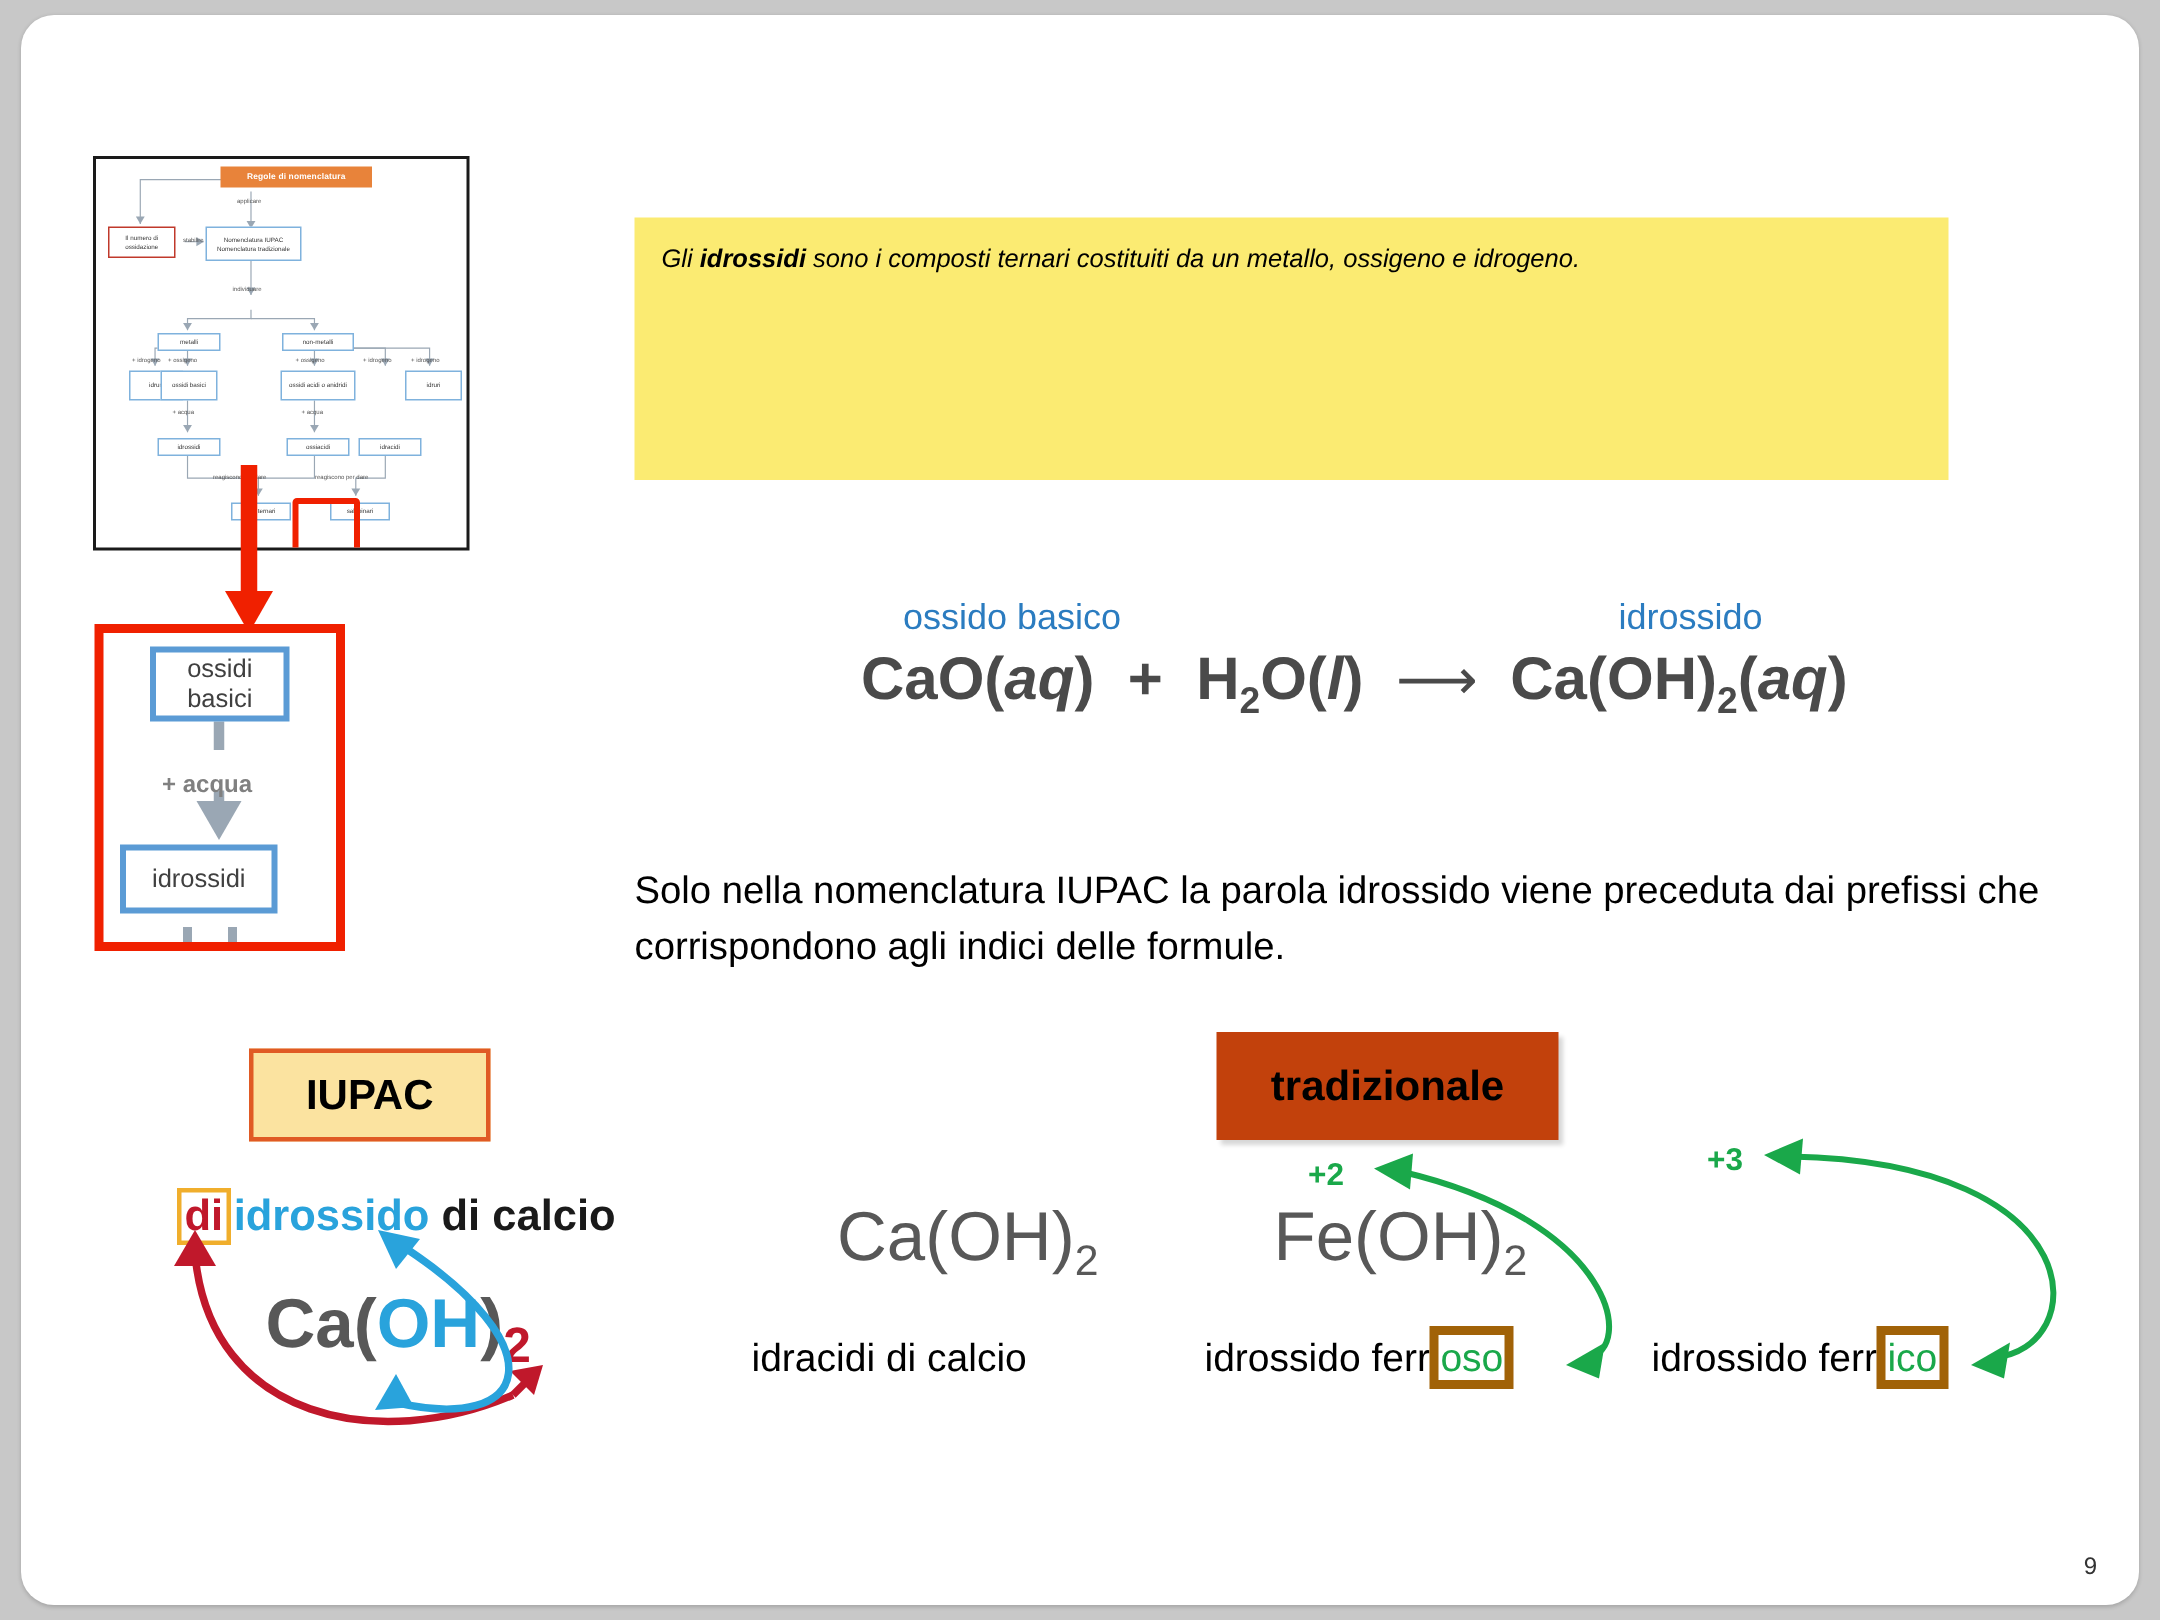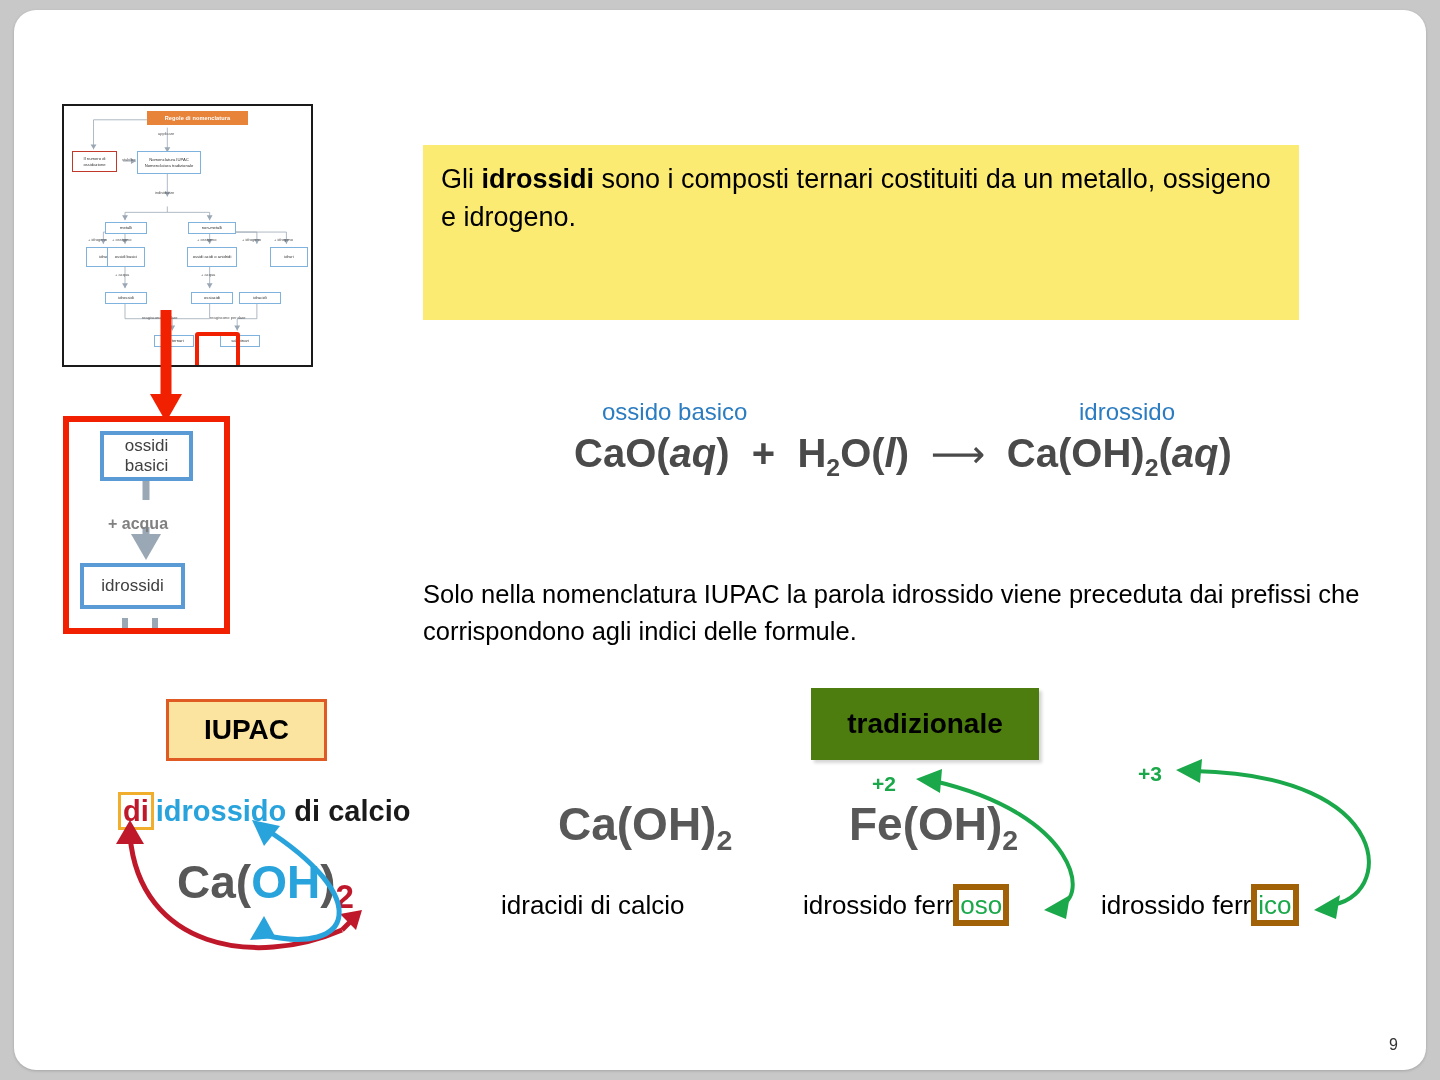--- a/index.html
+++ b/index.html
@@ -98,23 +98,24 @@
 
   
   #yellowbox {
     position: absolute;
     left: 409px; top: 135px;
     width: 876px; height: 175px;
     background: #fbeb72;
     padding: 16px 18px 0 18px;
   }
   #yellowbox p {
-    font-size: 27px;
+    font-size: 17px;
     line-height: 1.40;
     color: #000;
+    font-style: italic;
   }
   #yellowbox b { font-weight: bold; }
 
   
   #eqwrap { position: absolute; left: 560px; top: 388px; width: 740px; height: 105px; }
   .eqcap {
     position: absolute;
     color: #2b7cc0;
     font-size: 24px;
   }
@@ -175,29 +176,29 @@
   #iupac-formula .oh { color: #29a3dc; }
   #iupac-formula .two { color: #c0182b; font-size: 0.72em; vertical-align: sub; }
 
   #iupac-arrows { position: absolute; left: 90px; top: 770px; width: 300px; height: 185px; }
 
   
   #trad-box {
     position: absolute;
     left: 797px; top: 678px;
     width: 228px; height: 72px;
-    background: #4d7c0f;
+    background: #c2410c;
     display: flex; align-items: center; justify-content: center;
     font-size: 28px; font-weight: bold; color: #000;
     box-shadow: 3px 3px 3px rgba(0,0,0,0.16);
   }
 
   .tformula {
     position: absolute;
-    font-size: 46px; font-weight: bold; color: #585858;
+    font-size: 46px; font-weight: normal; color: #585858;
     white-space: nowrap;
   }
   .tformula sub { font-size: 0.62em; }
   .tname {
     position: absolute;
     font-size: 26px; color: #000;
     white-space: nowrap;
   }
   .suffixbox {
     color: #1aa84a;

